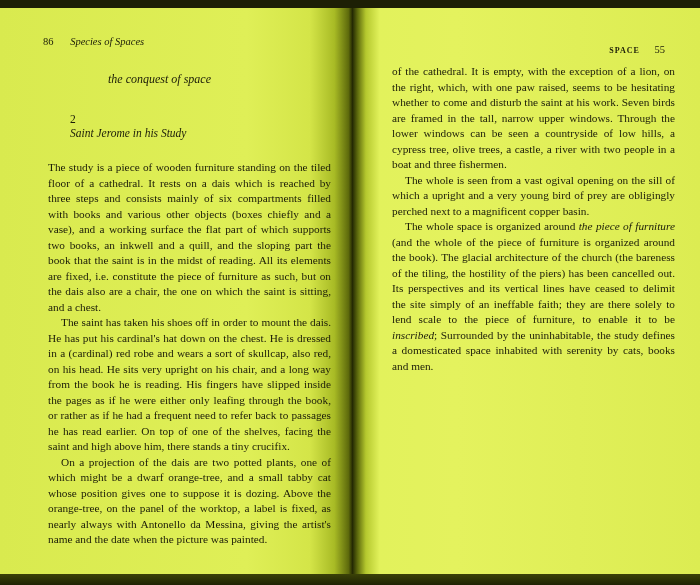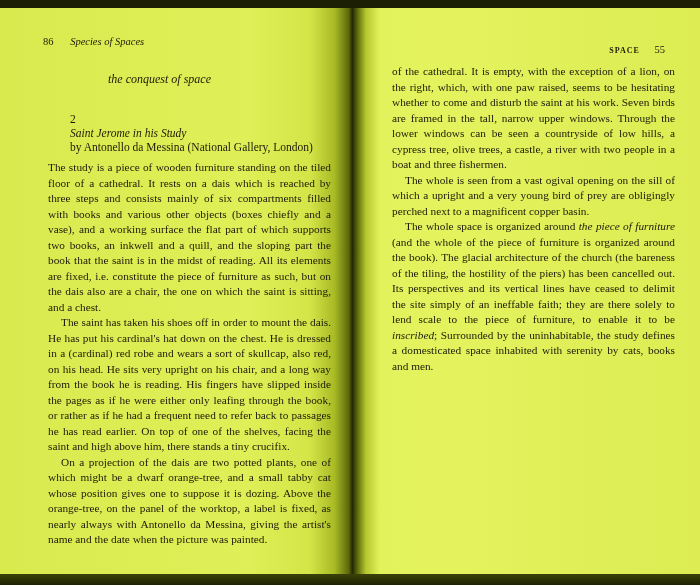--- a/index.html
+++ b/index.html
@@ -66,21 +66,20 @@
 <div class="running-head-left">
   <span class="num">86</span>
   <span class="title">Species of Spaces</span>
 </div>
 
 <div class="section-title">the conquest of space</div>
 
 <div class="caption">
   <div>2</div>
   <div class="work">Saint Jerome in his Study</div>
-  <div>by Antonello da Messina (National Gallery, London)</div>
 </div>
 
 <div class="text-block left-text">
   <p class="noindent">The study is a piece of wooden furniture standing on the tiled floor of a cathedral. It rests on a dais which is reached by three steps and consists mainly of six compartments filled with books and various other objects (boxes chiefly and a vase), and a working surface the flat part of which supports two books, an inkwell and a quill, and the sloping part the book that the saint is in the midst of reading. All its elements are fixed, i.e. constitute the piece of furniture as such, but on the dais also are a chair, the one on which the saint is sitting, and a chest.</p>
   <p>The saint has taken his shoes off in order to mount the dais. He has put his cardinal's hat down on the chest. He is dressed in a (cardinal) red robe and wears a sort of skullcap, also red, on his head. He sits very upright on his chair, and a long way from the book he is reading. His fingers have slipped inside the pages as if he were either only leafing through the book, or rather as if he had a frequent need to refer back to passages he has read earlier. On top of one of the shelves, facing the saint and high above him, there stands a tiny crucifix.</p>
   <p>On a projection of the dais are two potted plants, one of which might be a dwarf orange-tree, and a small tabby cat whose position gives one to suppose it is dozing. Above the orange-tree, on the panel of the worktop, a label is fixed, as nearly always with Antonello da Messina, giving the artist's name and the date when the picture was painted.</p>
 
 </div>
 
 <div class="running-head-right">

